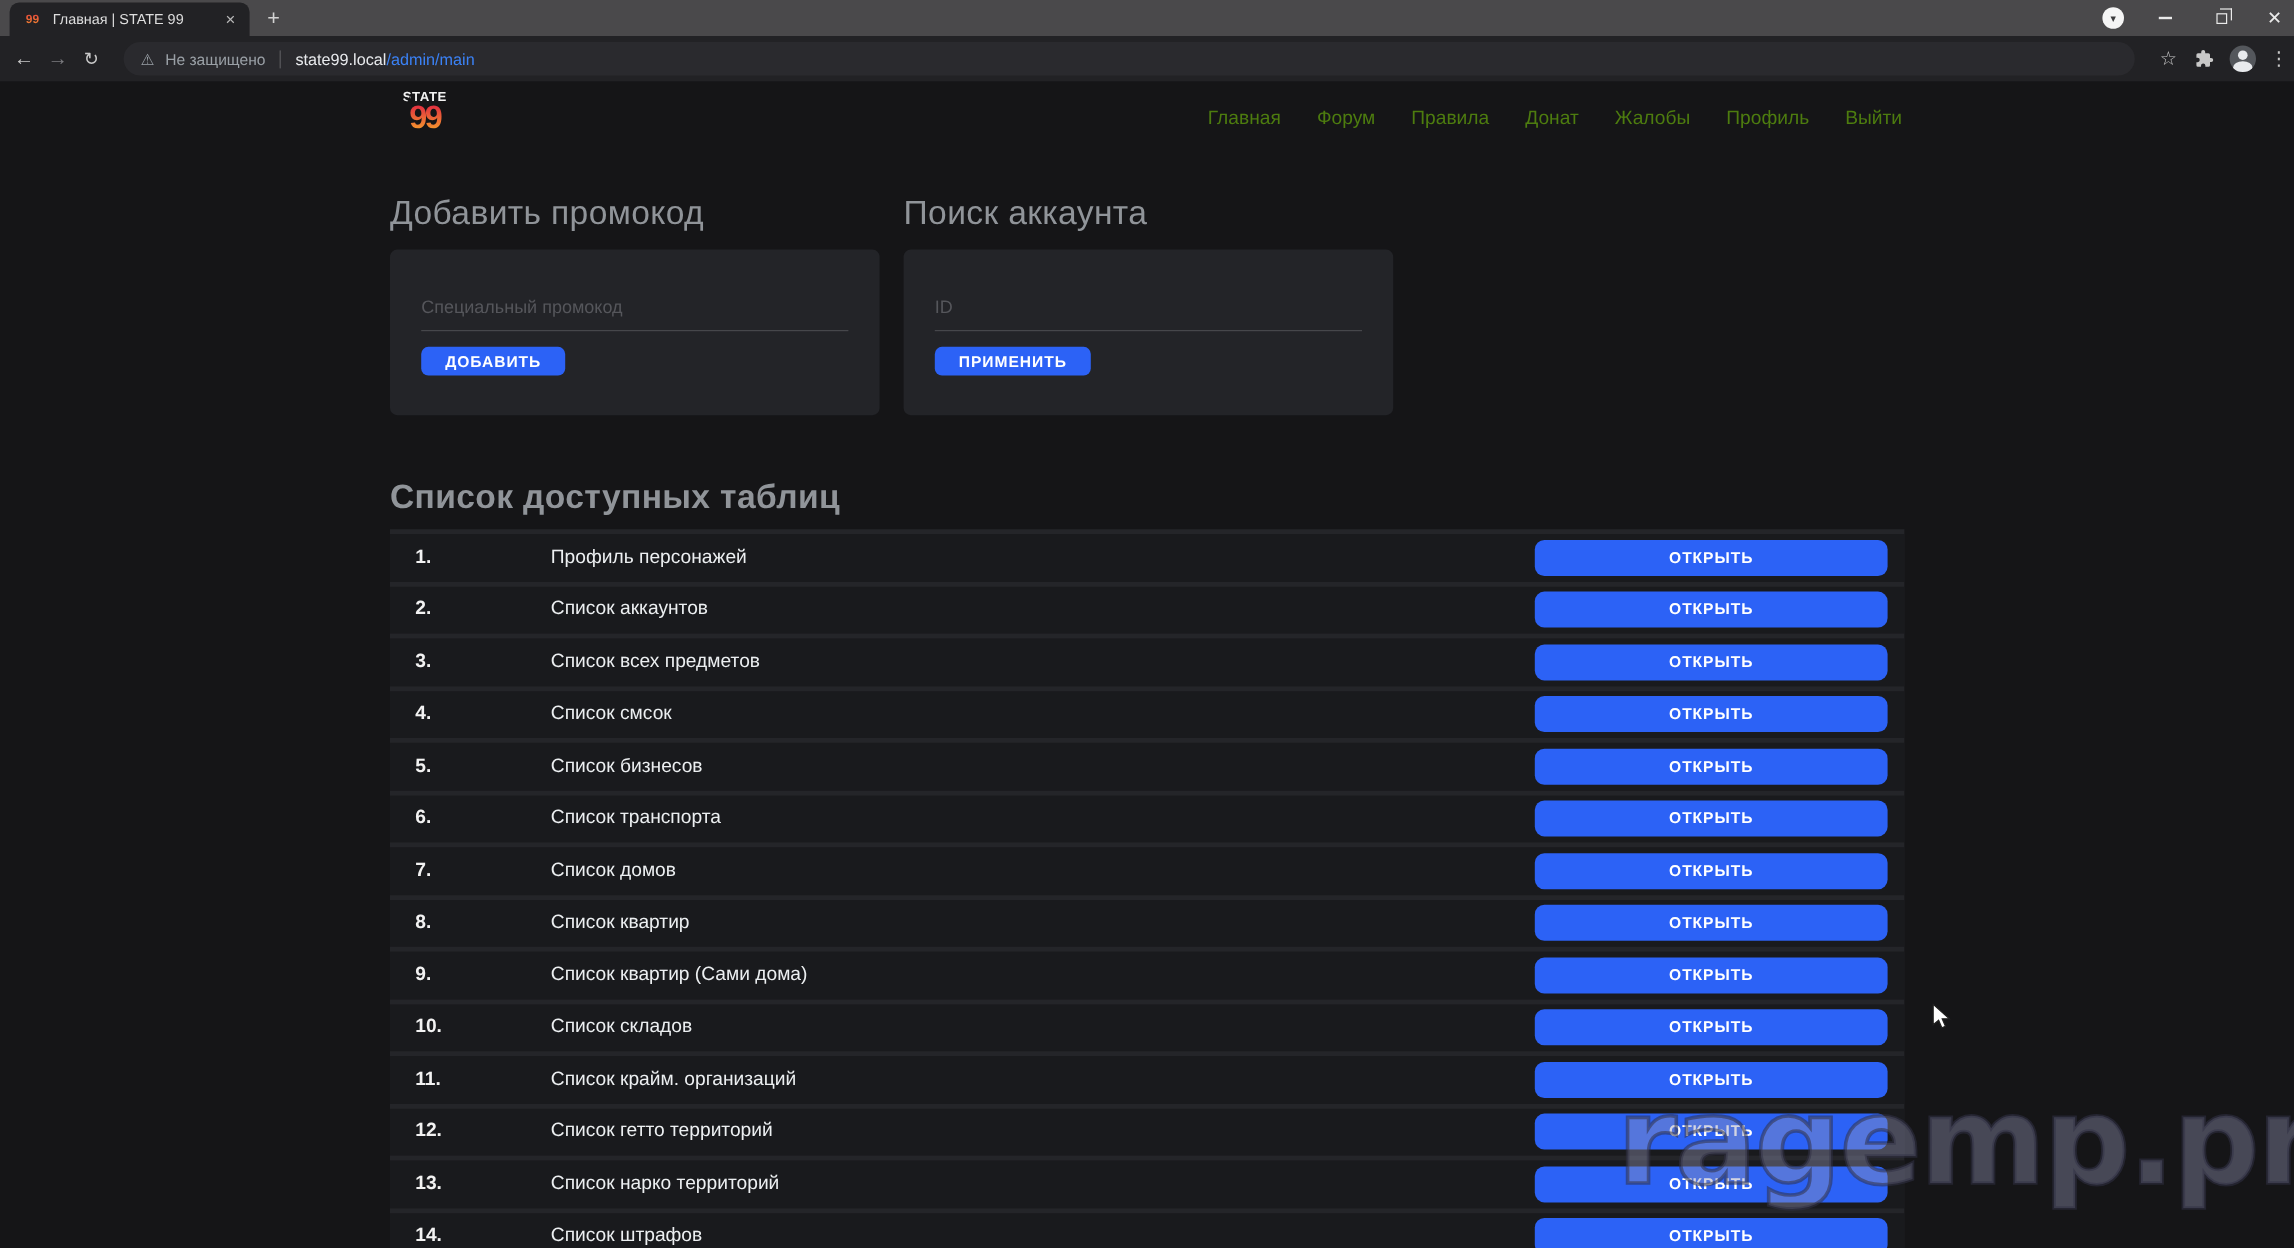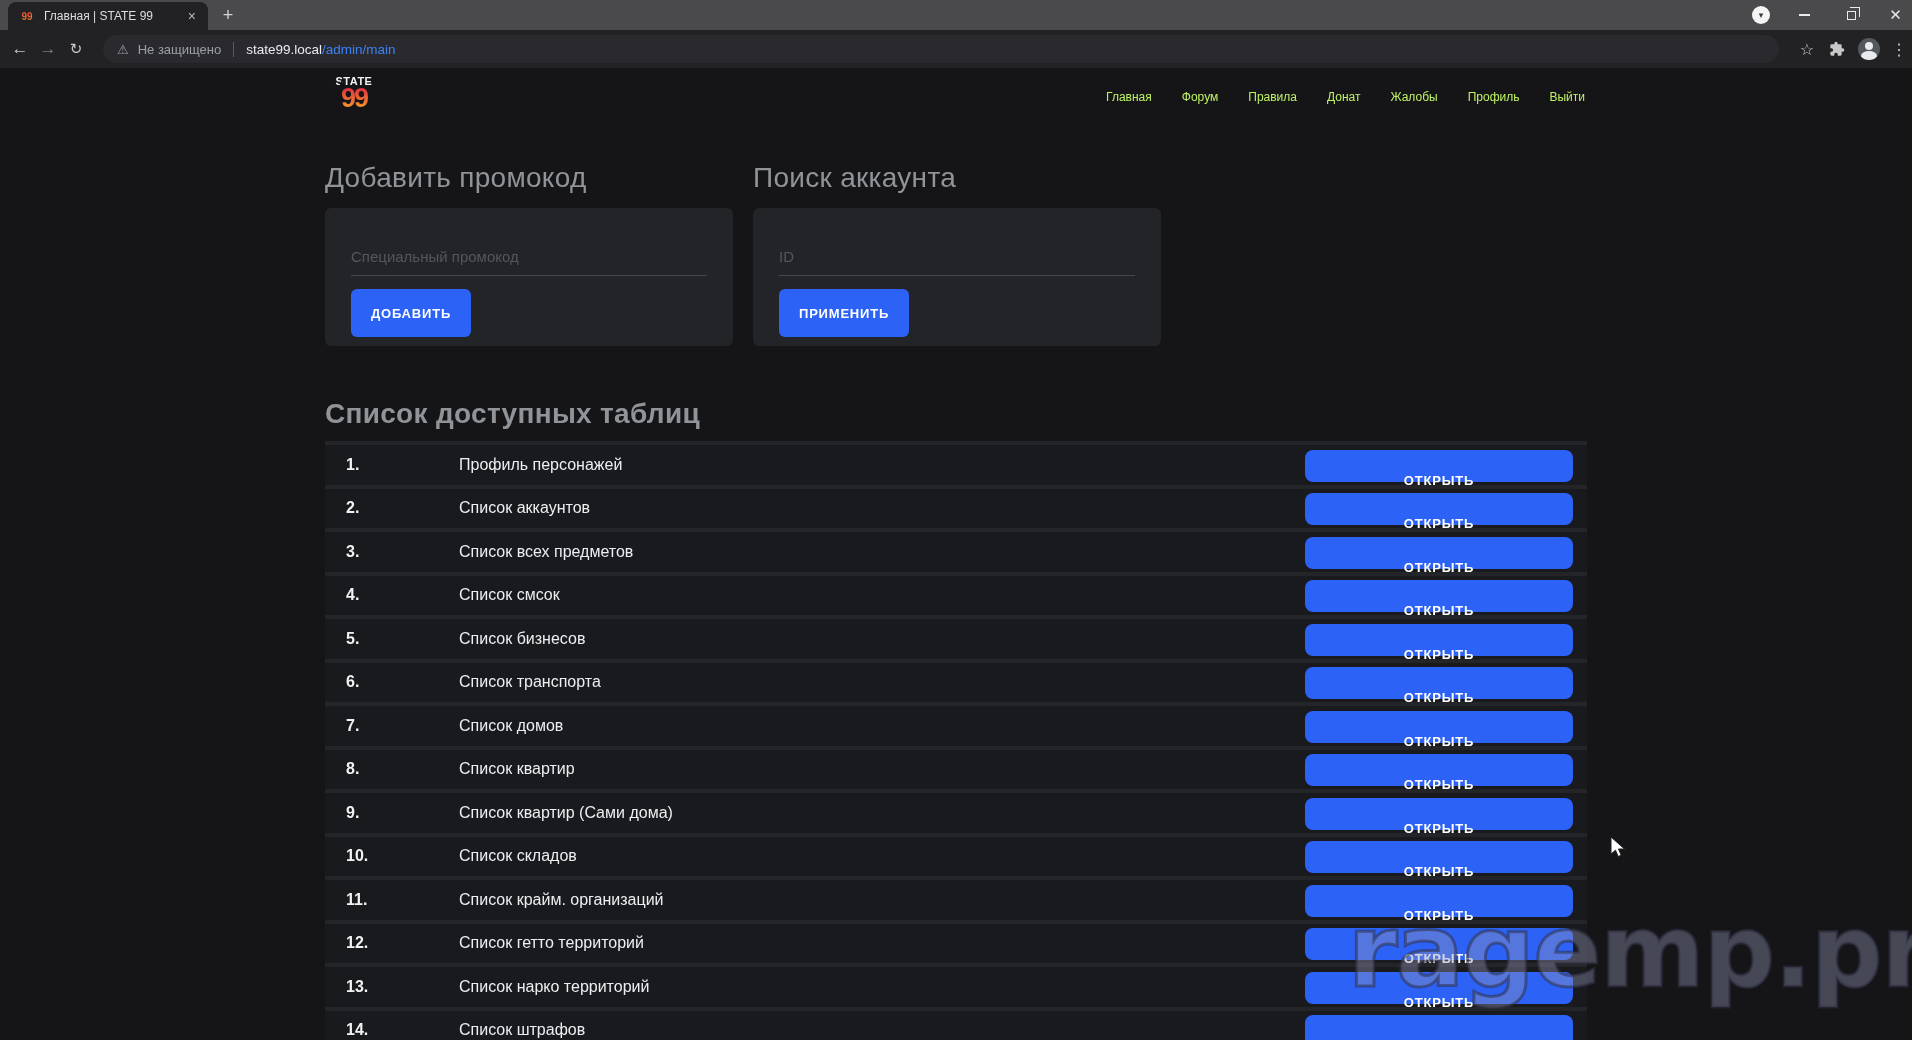--- a/index.html
+++ b/index.html
@@ -52,44 +52,44 @@
   .container { position:relative; width:1262px; margin:0 auto; }
 
   .site-header { position:relative; height:62px; padding-top:8px; }
   .logo { position:absolute; left:9px; top:8px; width:40px; text-align:center; }
   .logo-top { font-size:11px; font-weight:800; color:#f2f2f2; letter-spacing:0.5px; line-height:10px; }
   .logo-99 { position:relative; font-size:27px; font-weight:800; line-height:24px; letter-spacing:-2px;
              background:linear-gradient(180deg,#e23140 10%,#f59b2c 95%);
              -webkit-background-clip:text; background-clip:text; color:transparent; }
   .logo-star { position:absolute; left:3px; top:2px; font-size:10px; color:#151517; -webkit-text-stroke:0; }
   .mainnav { position:absolute; right:2px; top:22px; display:flex; gap:30px; }
-  .mainnav a { color:#bef264; font-size:12px; text-decoration:none; font-weight:500;text-align:right; }
+  .mainnav a { color:#4d7c0f; font-size:16px; text-decoration:none; font-weight:500;text-align:right; }
 
   .cards-row { display:flex; gap:20px; margin-top:32px; }
   .card-col { width:408px; }
   .card-title { font-size:28px; color:#909499; font-weight:500; letter-spacing:0.3px; margin-bottom:14px; }
   .card { background:#232428; border-radius:6px; height:138px; padding:26px 26px 0 26px; }
   .card input { width:100%; background:transparent; border:none; border-bottom:1px solid #46474b;
                 color:#dddddd; font-size:15px; padding:14px 0 10px 0; outline:none;
                 font-family:"Liberation Sans", sans-serif; }
   .card input::placeholder { color:#55565b; }
   .btn { display:inline-block; background:#2c62f6; color:#ffffff; border:none; border-radius:6px;
          font-size:13px; font-weight:700; letter-spacing:0.8px; cursor:pointer;
          font-family:"Liberation Sans", sans-serif; }
-  .card-btn { margin-top:13px; height:48px; padding:0 20px; }
+  .card-btn { margin-top:13px; height:24px; padding:0 20px; }
 
   .section-title { font-size:28px; color:#909499; font-weight:700; letter-spacing:0.3px; margin-top:52px; }
 
   .table-wrap { background:#242529; margin-top:11px; padding:4px 0 0 0; }
   .trow { position:relative; height:39.5px; background:#191a1d; margin-bottom:4px;
           display:flex; align-items:center; }
   .trow-num { width:134px; padding-left:21px; font-size:16px; font-weight:600; color:#f2f2f2; }
   .trow-name { flex:1; font-size:16px; color:#eceff1; }
-  .trow-btn { position:absolute; right:14px; top:4.5px; width:268px; height:30px; border-radius:8px;
-              line-height:30px; text-align:center; padding:16px; }
+  .trow-btn { position:absolute; right:14px; top:4.5px; width:294px; height:30px; border-radius:8px;
+              line-height:30px; text-align:center; padding:0; }
 
   
   .watermark { position:absolute; left:1348px; top:893px; font-size:100px; font-weight:700;
                letter-spacing:-1px; color:rgba(148,151,182,0.40);
                -webkit-text-stroke:3px rgba(50,50,70,0.55); pointer-events:none; z-index:50;
                font-family:"DejaVu Sans", sans-serif; }
   .cursor { position:absolute; left:1609px; top:836px; z-index:100; pointer-events:none; }
 </style>
 </head>
 <body>

